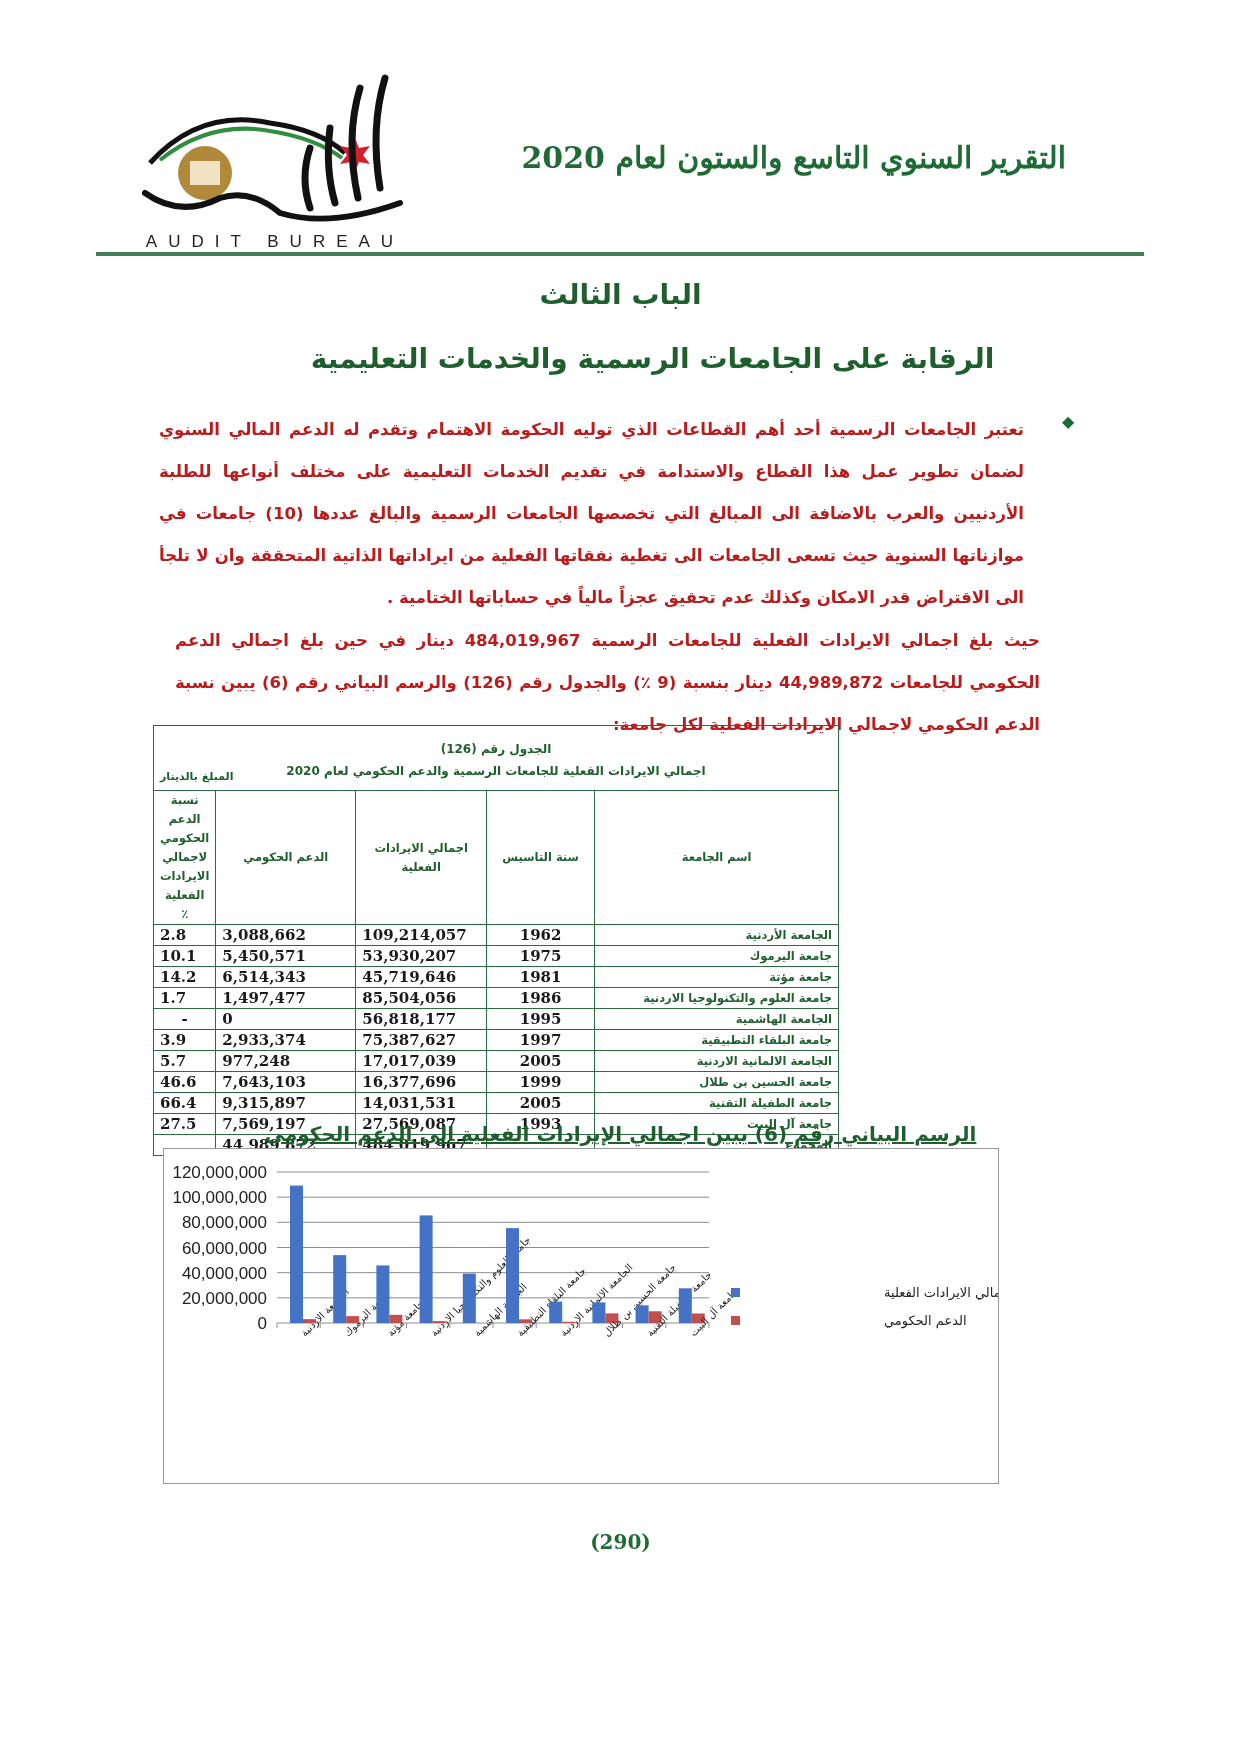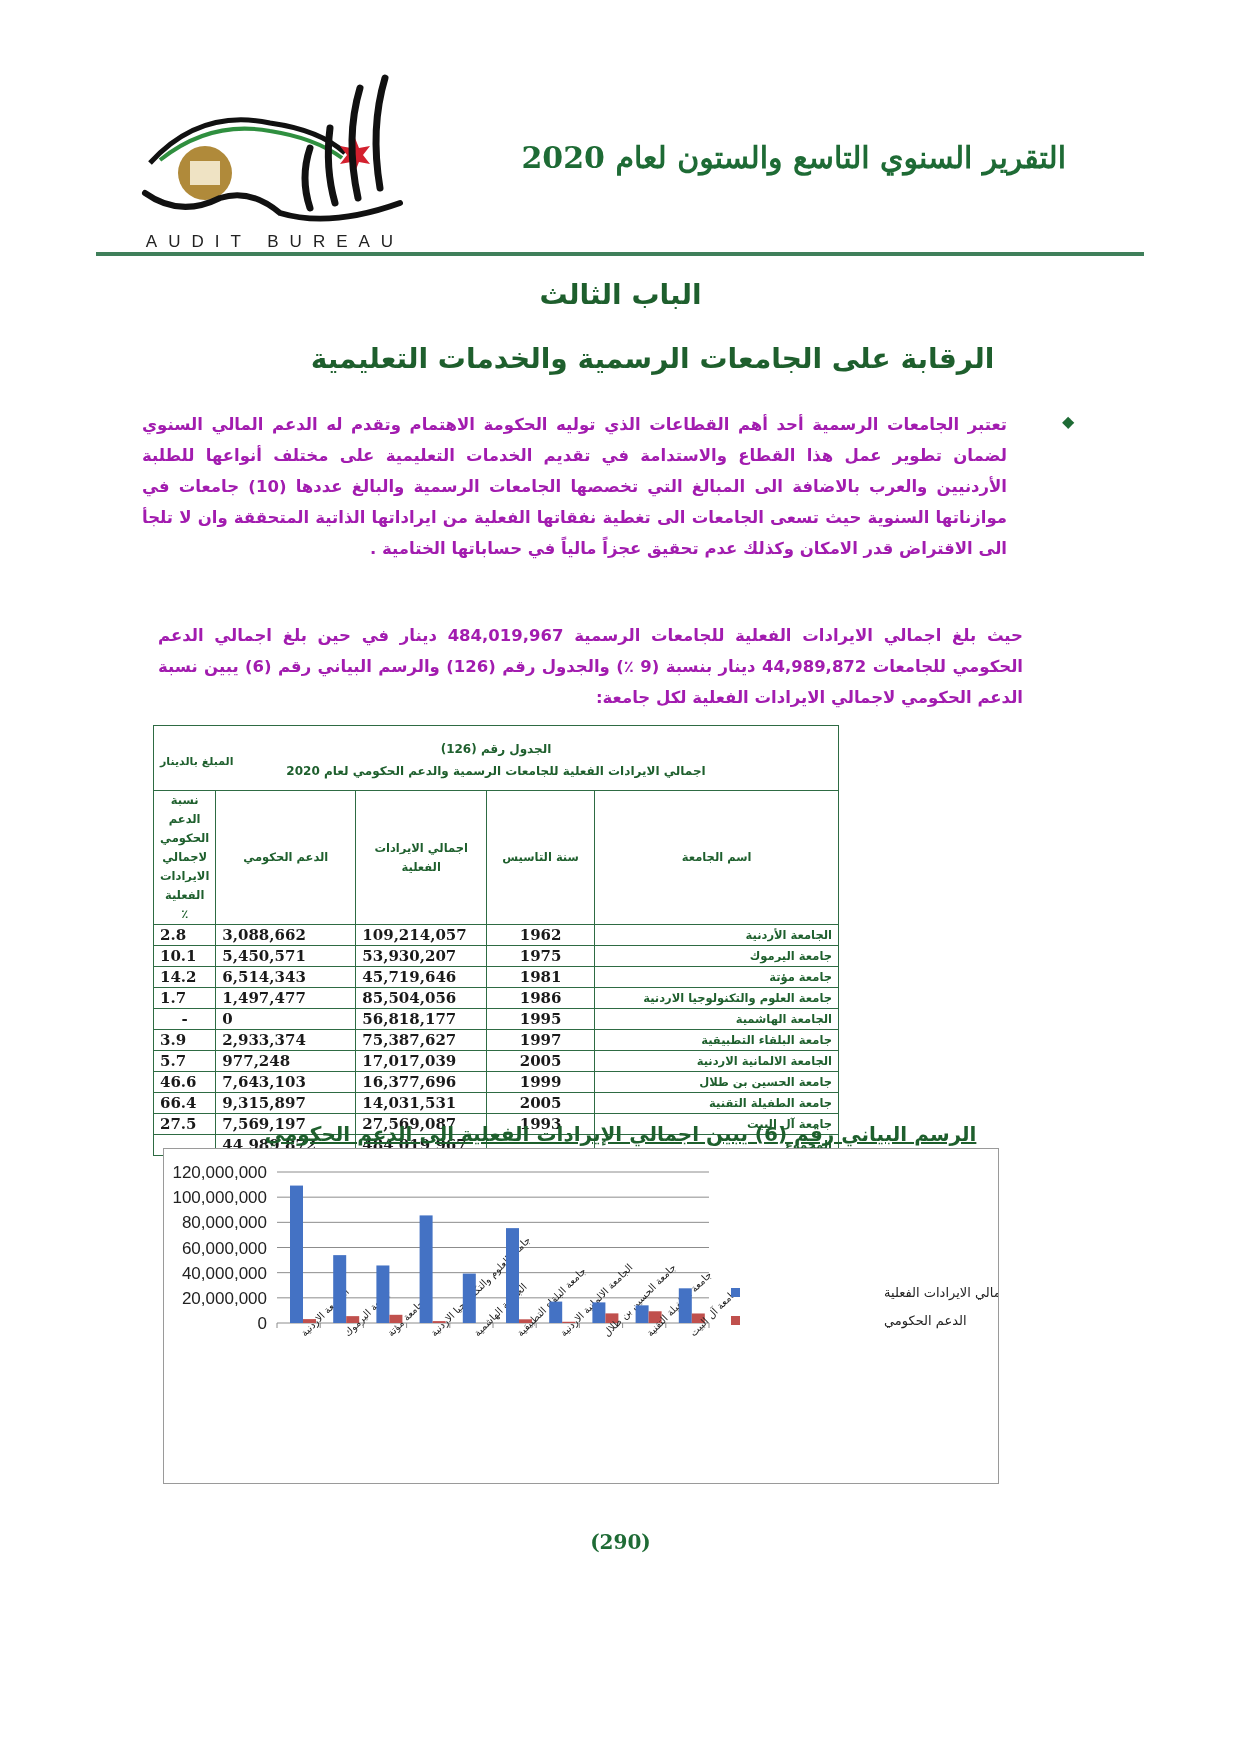--- a/index.html
+++ b/index.html
@@ -6,30 +6,30 @@
   body { width:1241px; height:1755px; position:relative; overflow:hidden; font-family:"DejaVu Sans", sans-serif; color:#1a1a1a; }
   .abs { position:absolute; }
   
   .logo { left:130px; top:68px; width:290px; height:190px; }
   .logo-text { left:130px; top:232px; width:290px; text-align:center; font-family:"Liberation Sans", sans-serif; font-size:17px; letter-spacing:11px; color:#222; }
   .report-title { right:175px; top:140px; font-family:"DejaVu Serif", serif; font-weight:bold; font-size:30px; color:#1e6b35; direction:rtl; white-space:nowrap; }
   .header-rule { left:96px; top:252px; width:1048px; height:4px; background:#3f7f5a; }
   .chapter { left:0; width:1241px; text-align:center; font-family:"DejaVu Sans", sans-serif; font-weight:bold; color:#1e5f2d; direction:rtl; }
   .chapter.c1 { top:278px; font-size:28px; }
   .chapter.c2 { top:342px; font-size:28px;padding-left:32px; }
-  .para { left:142px; width:865px; direction:rtl; text-align:justify; font-family:"DejaVu Sans", sans-serif; font-weight:bold; font-size:16.5px; line-height:31px; color:#a21caf; }
+  .para { left:159px; width:865px; direction:rtl; text-align:justify; font-family:"DejaVu Sans", sans-serif; font-weight:bold; font-size:16.5px; line-height:42px; color:#b91c1c; }
   .para.p1 { top:409px; }
   .para.p2 { top:620px;margin-left:16px; }
   .bullet { left:1062px; top:412px; color:#1e6b35; font-size:16px; }
   
   .tbl-wrap { left:153px; top:725px; width:686px; }
   table.data { width:100%; border-collapse:collapse; direction:rtl; font-family:"DejaVu Serif", serif; }
   table.data td, table.data th { border:1.5px solid #2e6b43; padding:0 6px; }
   .cap-cell { text-align:center; font-family:"DejaVu Sans", sans-serif; font-weight:bold; font-size:12px; color:#1e5f2d; padding:6px 0 2px 0 !important; line-height:22px; height:56px; position:relative; }
-  .cap-unit { position:absolute; left:6px; bottom:17px; font-size:11px; font-family:"DejaVu Sans", sans-serif; font-weight:bold; color:#1e5f2d; }
+  .cap-unit { position:absolute; left:6px; bottom:2px; font-size:11px; font-family:"DejaVu Sans", sans-serif; font-weight:bold; color:#1e5f2d; }
   th { font-family:"DejaVu Sans", sans-serif; font-weight:bold; font-size:11.5px; color:#1e5f2d; height:64px; line-height:19px; }
   td.num { text-align:left; font-weight:bold; font-size:15px; height:20px; direction:ltr; }
   td.yr { text-align:center; font-weight:bold; font-size:15px; }
   td.name { text-align:right; font-family:"DejaVu Sans", sans-serif; font-weight:bold; font-size:11.5px; color:#1e5f2d;margin-top:13px; }
   
   .chart-title { left:0; width:1241px; top:1122px; text-align:center; direction:rtl; font-family:"DejaVu Sans", sans-serif; font-weight:bold; font-size:20px; color:#1e5f2d; text-decoration:underline; }
   .chart-box { left:163px; top:1148px; width:834px; height:334px; border:1.5px solid #9a9a9a; background:#fff; }
   .page-num { left:0; width:1241px; top:1530px; text-align:center; font-family:"DejaVu Serif", serif; font-weight:bold; font-size:20px; color:#1e6b35; }
 </style>
 </head>

